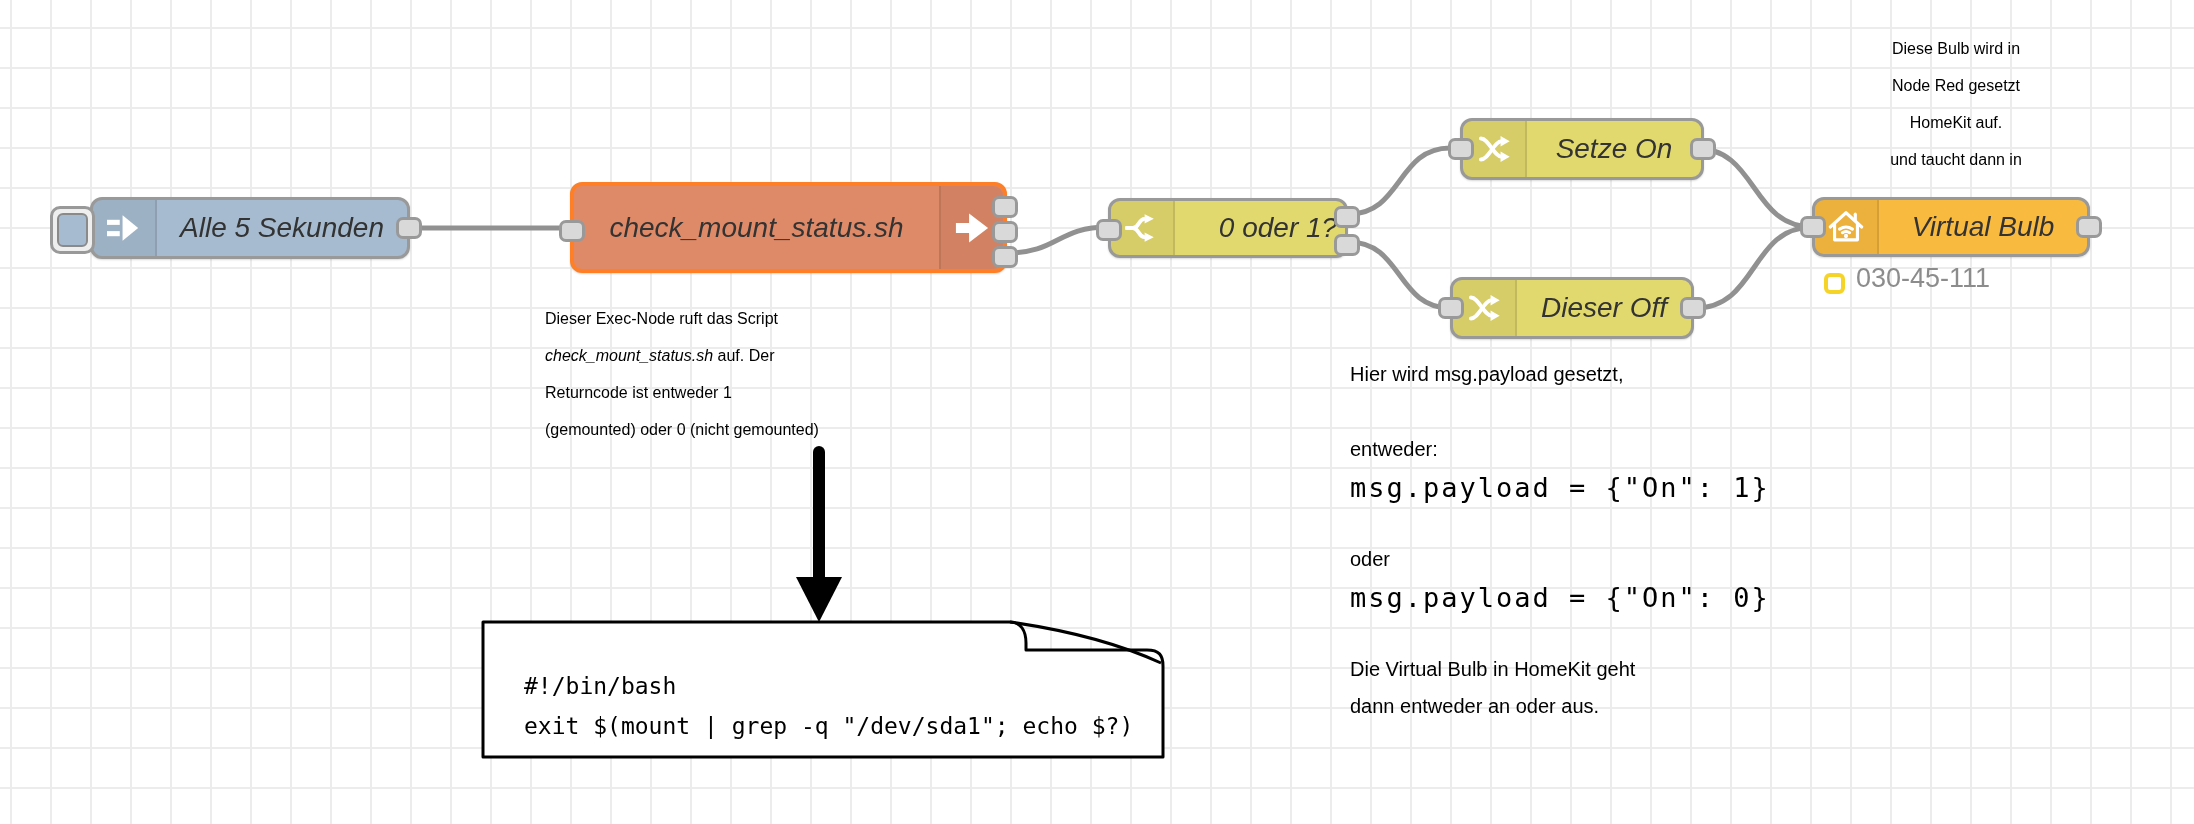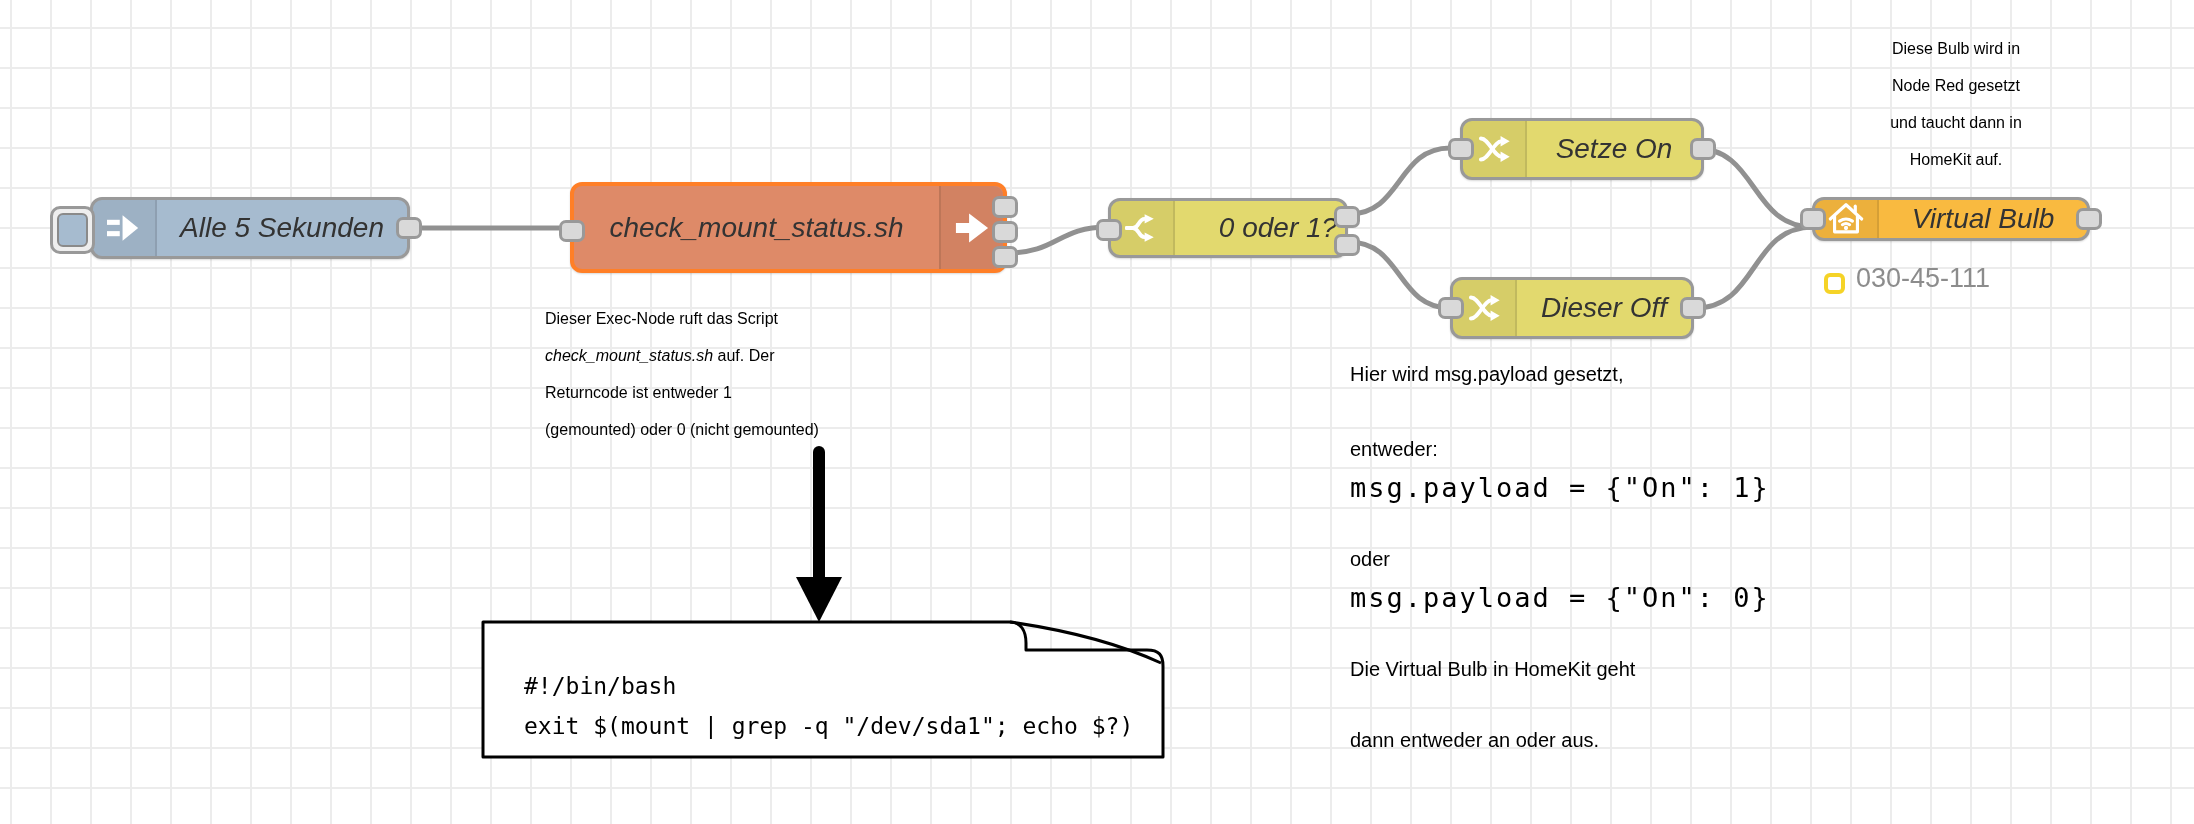--- a/index.html
+++ b/index.html
@@ -19,21 +19,21 @@
   .node{
     position:absolute;display:flex;align-items:stretch;
     border:3px solid #999;border-radius:12px;box-sizing:border-box;
     box-shadow:0 1px 2px rgba(0,0,0,.15);
   }
   .node-inject{left:90px;top:197px;width:320px;height:62px;background:#a6bbcf;justify-content:flex-end;}
   .node-exec{left:570px;top:182px;width:437px;height:91px;background:#de8a68;border:4px solid #ff7f27;}
   .node-switch{left:1108px;top:198px;width:240px;height:60px;background:#e2d96e;gap:36px;}
   .node-change-on{left:1460px;top:118px;width:244px;height:62px;background:#e2d96e;}
   .node-change-off{left:1450px;top:277px;width:244px;height:62px;background:#e2d96e;}
-  .node-homekit{left:1812px;top:197px;width:278px;height:44px;background:#f9ba40;}
+  .node-homekit{left:1812px;top:197px;width:278px;height:60px;background:#f9ba40;}
 
   .icon-region{
     width:62px;flex:0 0 62px;display:flex;align-items:center;justify-content:center;
     background:rgba(0,0,0,.05);border-right:2px solid rgba(0,0,0,.1);
     border-radius:9px 0 0 9px;
   }
   .icon-region.right{border-right:none;border-left:2px solid rgba(0,0,0,.1);border-radius:0 9px 9px 0;}
   .node-label{
     flex:1;display:flex;align-items:center;justify-content:center;
     font-style:italic;font-size:28px;color:#333;white-space:nowrap;
@@ -204,30 +204,30 @@
   <div class="note note-exec">
     <div>Dieser Exec-Node ruft das Script</div>
     <div><span class="italic">check_mount_status.sh</span><span> auf. Der</span></div>
     <div>Returncode ist entweder 1</div>
     <div>(gemounted) oder 0 (nicht gemounted)</div>
   </div>
 
   <div class="note note-bulb">
     <div>Diese Bulb wird in</div>
     <div>Node Red gesetzt</div>
+    <div>HomeKit auf.</div>
     <div>und taucht dann in</div>
-    <div>HomeKit auf.</div>
   </div>
 
   <div class="pl" style="top:356px;">Hier wird msg.payload gesetzt,</div>
   <div class="pl" style="top:431px;">entweder:</div>
   <div class="pl mono" style="top:469px;">msg.payload = {"On": 1}</div>
   <div class="pl" style="top:541px;">oder</div>
   <div class="pl mono" style="top:579px;">msg.payload = {"On": 0}</div>
   <div class="pl" style="top:651px;">Die Virtual Bulb in HomeKit geht</div>
-  <div class="pl" style="top:688px;margin-top:34px;">dann entweder an oder aus.</div>
+  <div class="pl" style="top:688px;">dann entweder an oder aus.</div>
 
   <div class="doc-text">
     <div>#!/bin/bash</div>
     <div>exit $(mount | grep -q "/dev/sda1"; echo $?)</div>
   </div>
 
 </div>
 
 </body></html>

